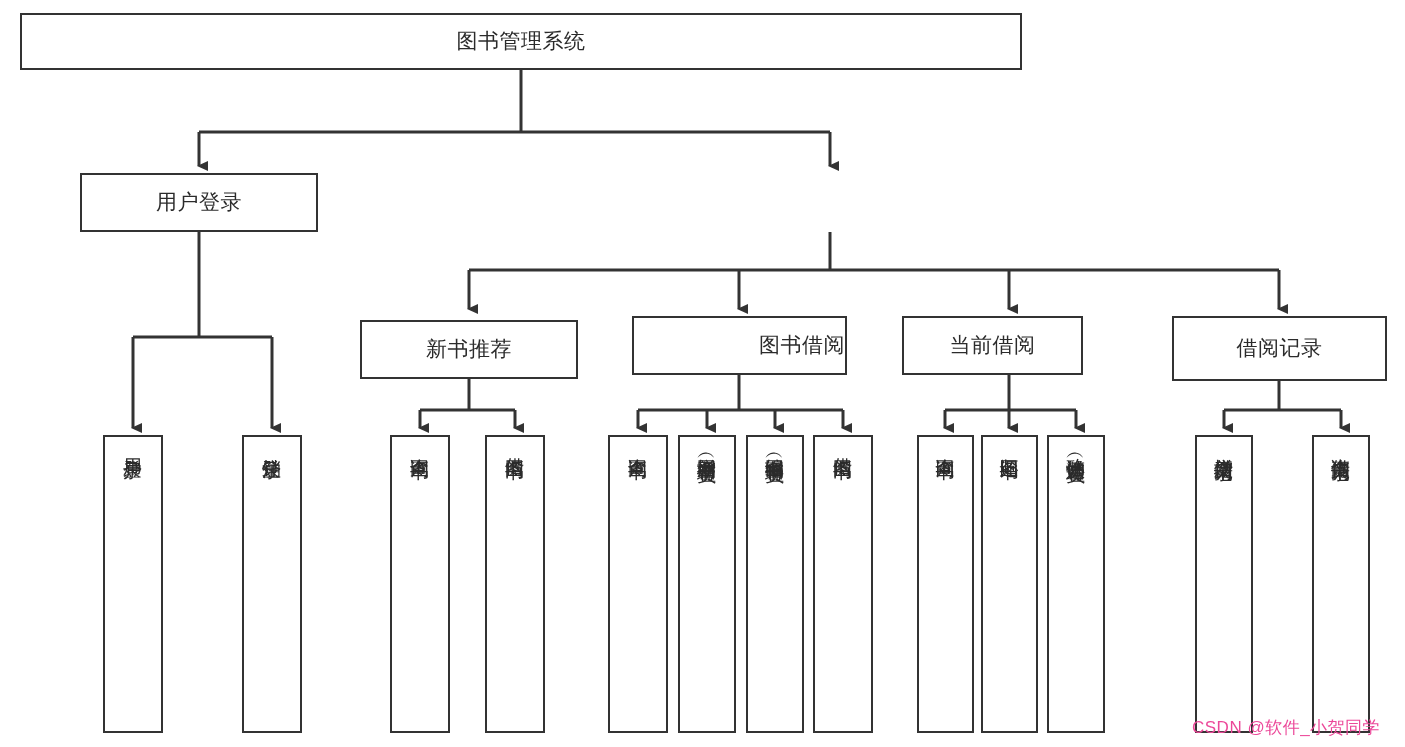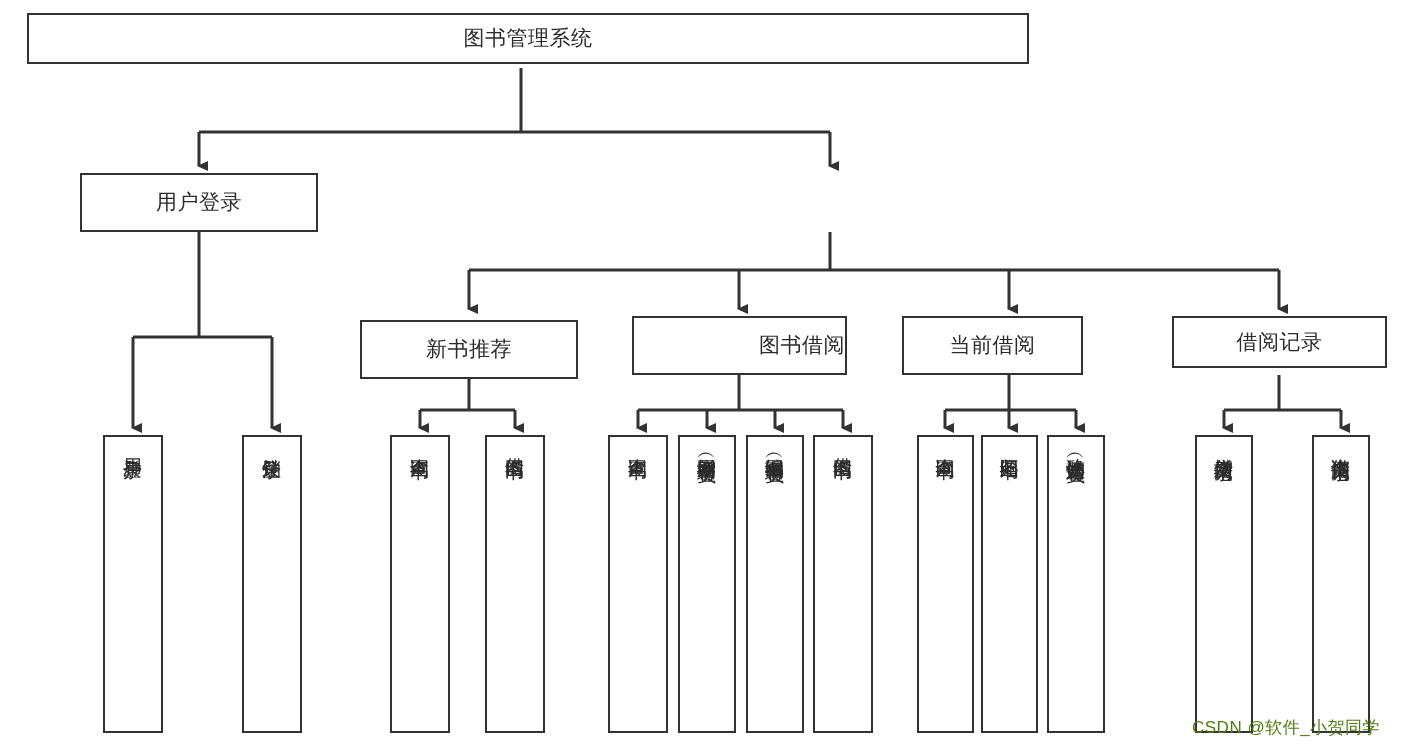--- a/index.html
+++ b/index.html
@@ -48,21 +48,21 @@
     font-size: 19px;
     letter-spacing: 1px;
     line-height: 1.0;
   }
   .node-vertical {
     align-items: flex-start;
     padding-top: 6px;
   }
   .watermark {
     position: absolute;
-    color: #4d7c0f;
+    color: #ec4899;
     font-size: 17px;
     white-space: nowrap;
     z-index: 5;
     letter-spacing: 0.5px;
   }
 </style>
 </head>
 <body>
 
 <div id="canvas">
@@ -113,38 +113,38 @@
       <path d="M1009,410 L1009,428" marker-end="url(#arrow)"></path>
       <path d="M1076,410 L1076,428" marker-end="url(#arrow)"></path>
 
       <path d="M1279,375 L1279,410"></path>
       <path d="M1224,410 L1341,410"></path>
       <path d="M1224,410 L1224,428" marker-end="url(#arrow)"></path>
       <path d="M1341,410 L1341,428" marker-end="url(#arrow)"></path>
     </g>
   </svg>
 
-  <div class="node" style="left:20px; top:13px; width:1002px; height:51px;margin-left:7px;">
+  <div class="node" style="left:20px; top:13px; width:1002px; height:57px;">
     <span class="node-label">图书管理系统</span>
   </div>
 
   <div class="node" style="left:80px; top:173px; width:238px; height:59px;">
     <span class="node-label">用户登录</span>
   </div>
 
   <div class="node" style="left:360px; top:320px; width:218px; height:59px;">
     <span class="node-label">新书推荐</span>
   </div>
   <div class="node" style="left:632px; top:316px; width:215px; height:59px;justify-content:flex-end;">
     <span class="node-label">图书借阅</span>
   </div>
   <div class="node" style="left:902px; top:316px; width:181px; height:59px;">
     <span class="node-label">当前借阅</span>
   </div>
-  <div class="node" style="left:1172px; top:316px; width:215px; height:52px;">
+  <div class="node" style="left:1172px; top:316px; width:215px; height:65px;">
     <span class="node-label">借阅记录</span>
   </div>
 
   <div class="node node-vertical" style="left:103px; top:435px; width:60px; height:298px;">
     <span class="node-label">用户登录</span>
   </div>
   <div class="node node-vertical" style="left:242px; top:435px; width:60px; height:298px;">
     <span class="node-label">注销登录</span>
   </div>
   <div class="node node-vertical" style="left:390px; top:435px; width:60px; height:298px;">

